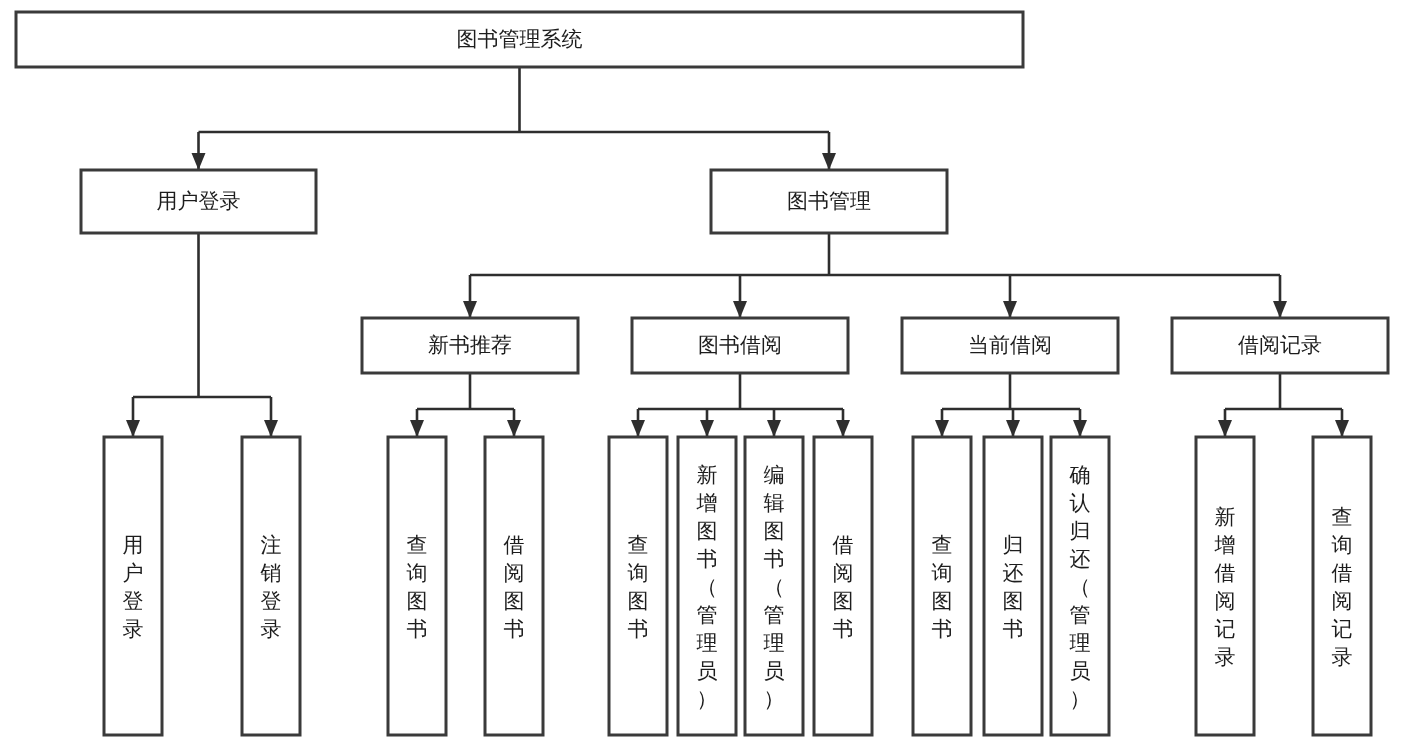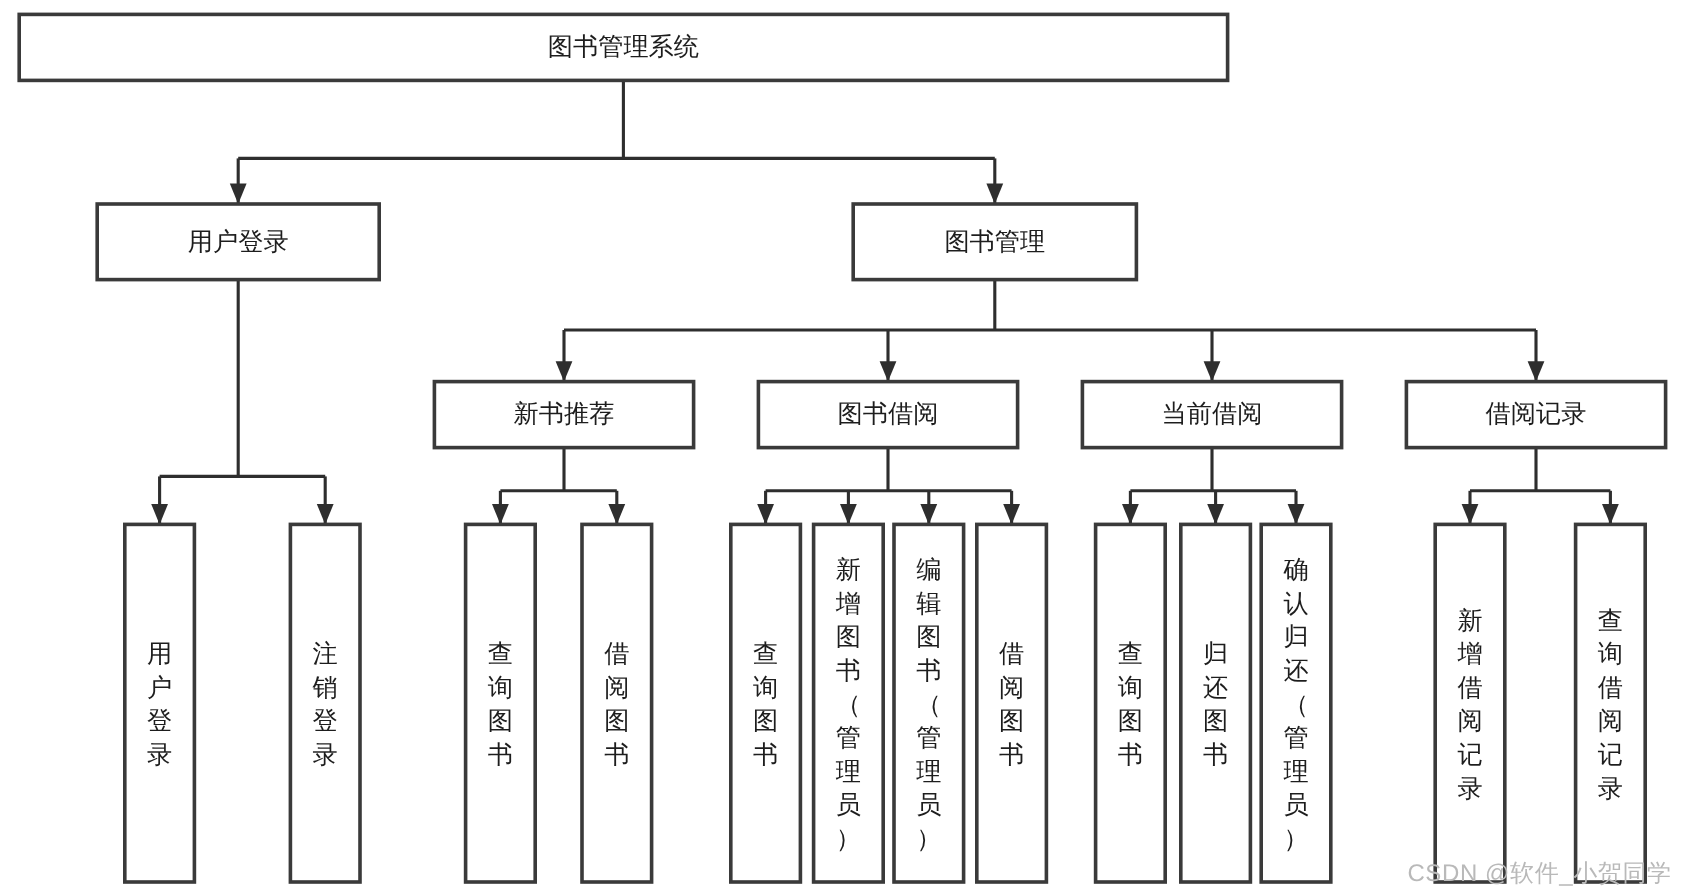--- a/index.html
+++ b/index.html
@@ -205,15 +205,14 @@
           <rect x="1196" y="437" width="58" height="298" class="node-box"></rect>
           <text x="1225" y="523.84" class="node-label-v"><tspan x="1225" dy="0">新</tspan><tspan x="1225" dy="28">增</tspan><tspan x="1225" dy="28">借</tspan><tspan x="1225" dy="28">阅</tspan><tspan x="1225" dy="28">记</tspan><tspan x="1225" dy="28">录</tspan></text>
         </g>
         <g>
           <rect x="1313" y="437" width="58" height="298" class="node-box"></rect>
           <text x="1342" y="523.84" class="node-label-v"><tspan x="1342" dy="0">查</tspan><tspan x="1342" dy="28">询</tspan><tspan x="1342" dy="28">借</tspan><tspan x="1342" dy="28">阅</tspan><tspan x="1342" dy="28">记</tspan><tspan x="1342" dy="28">录</tspan></text>
         </g>
       </g>
   </svg>
 
-  <div class="watermark-text">CSDN @软件_小贺同学</div>
 
 </div>
 
 </body></html>

